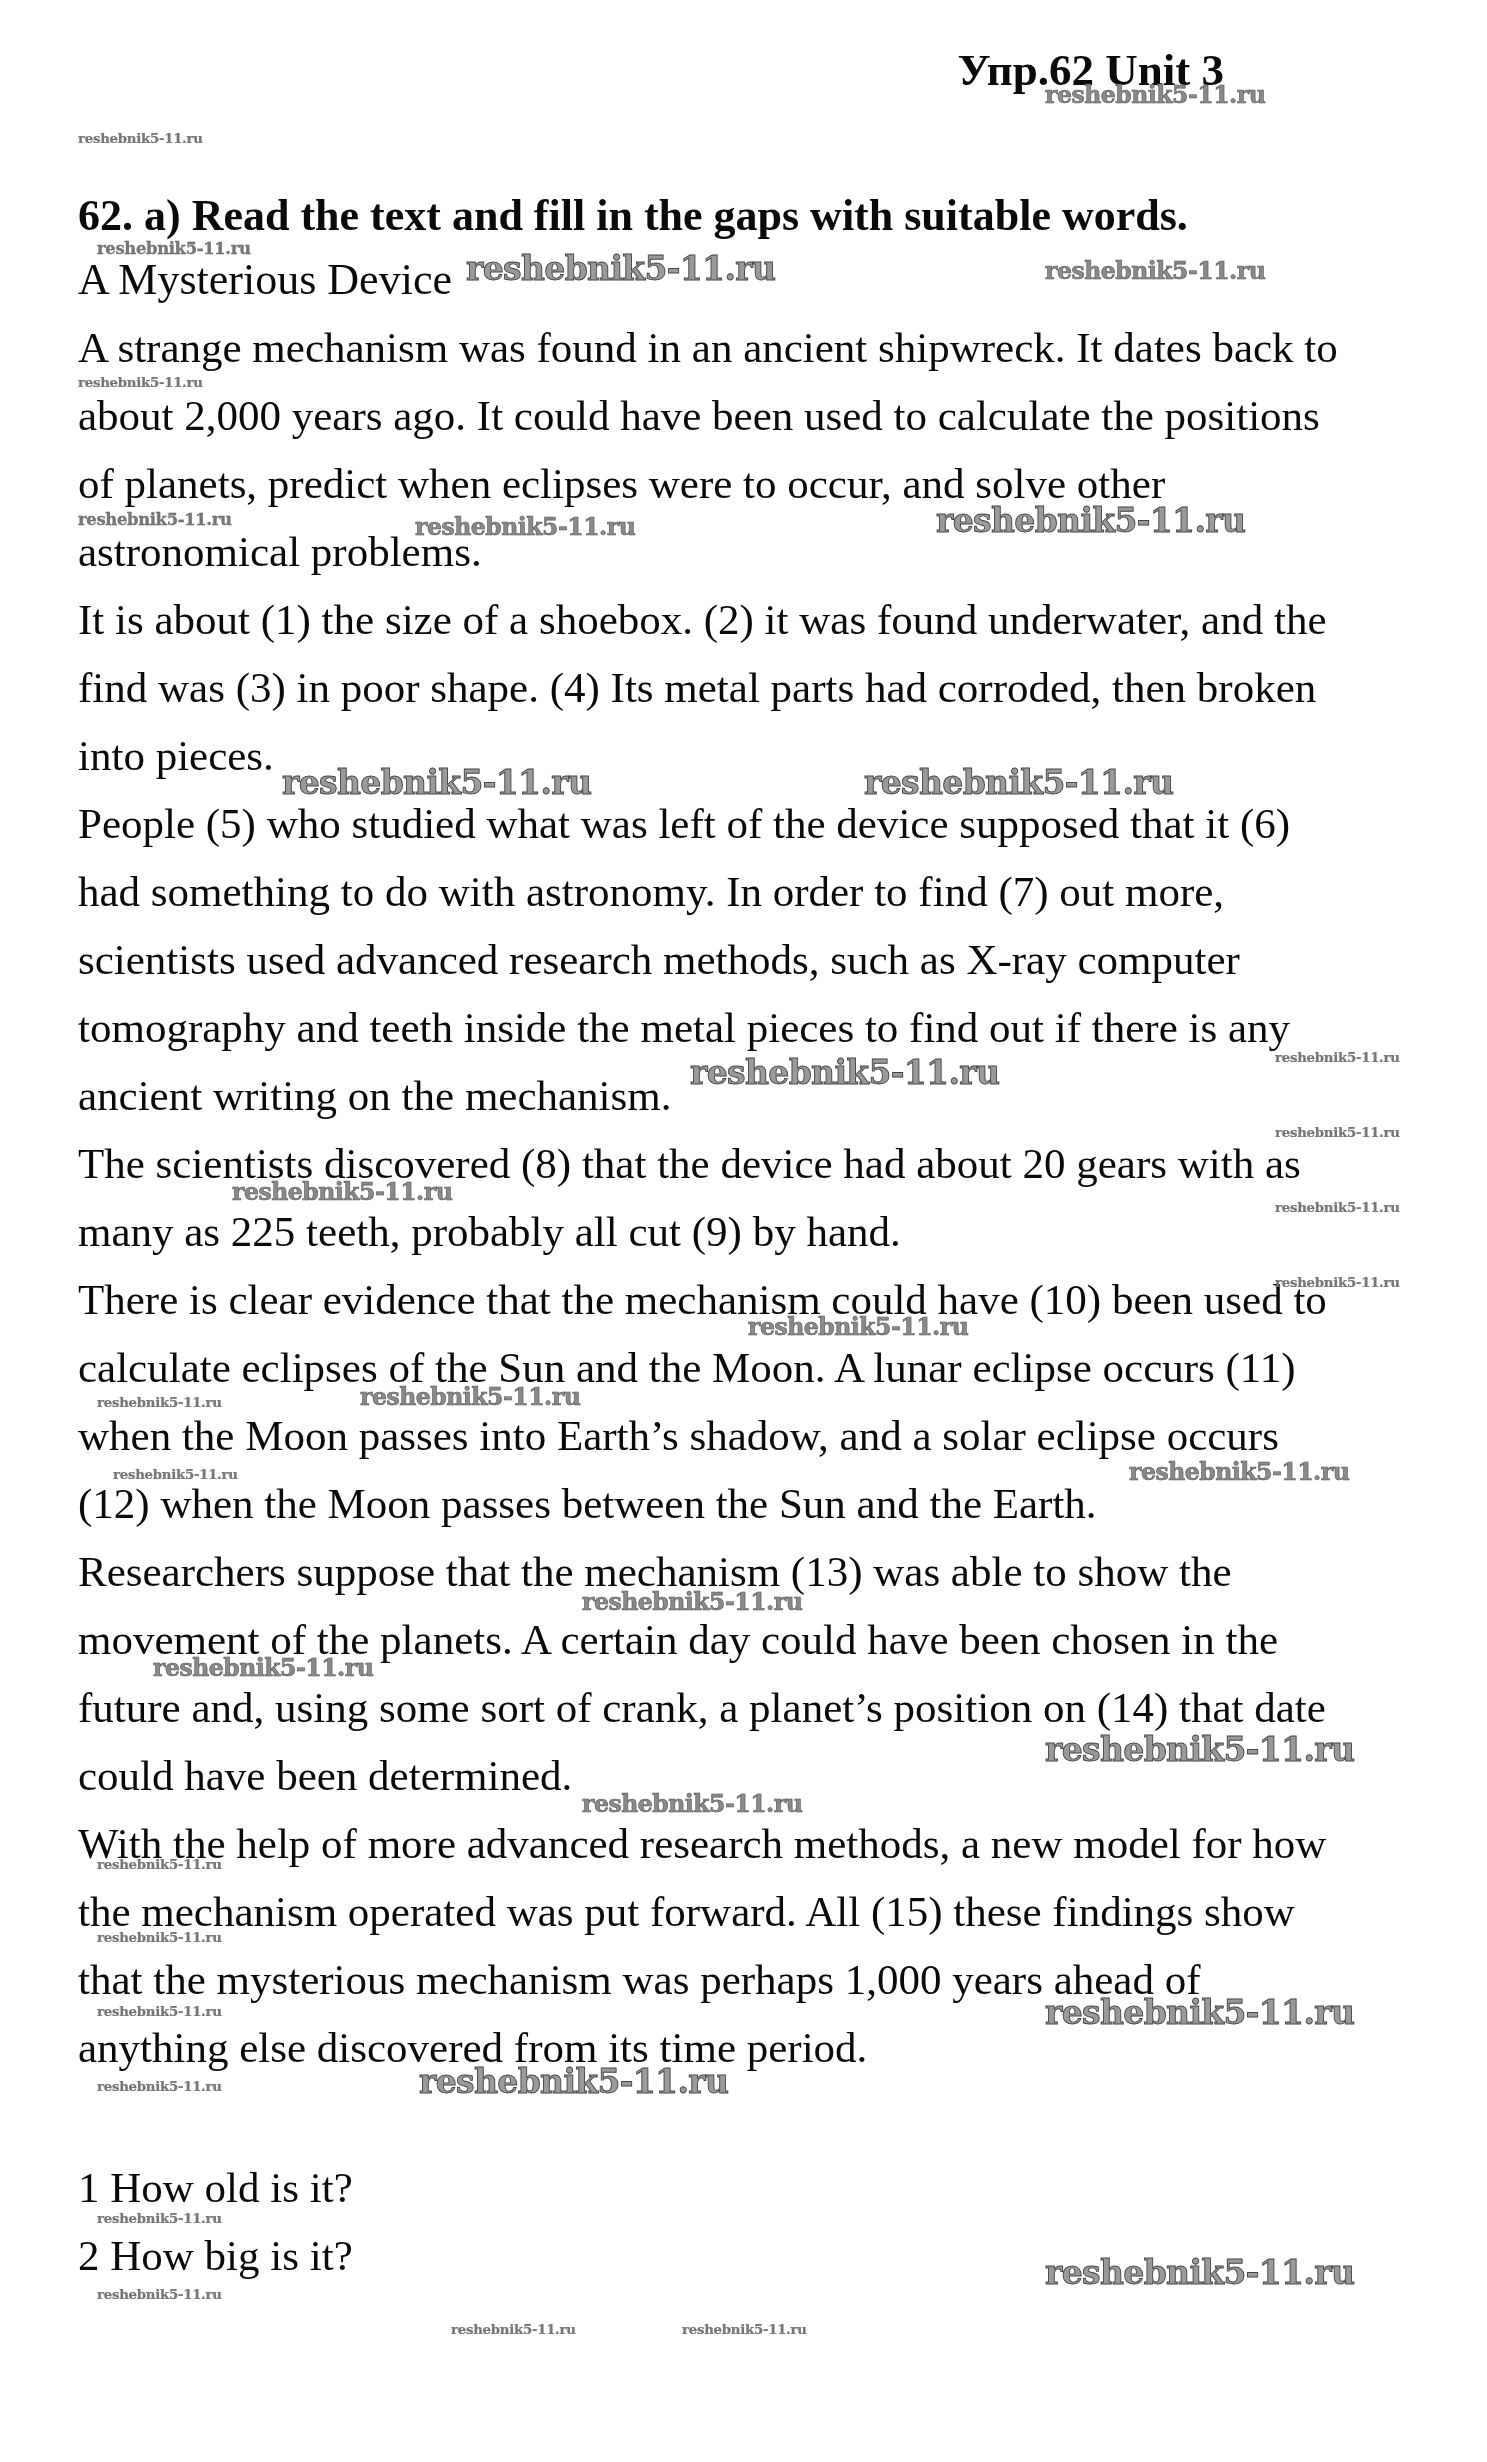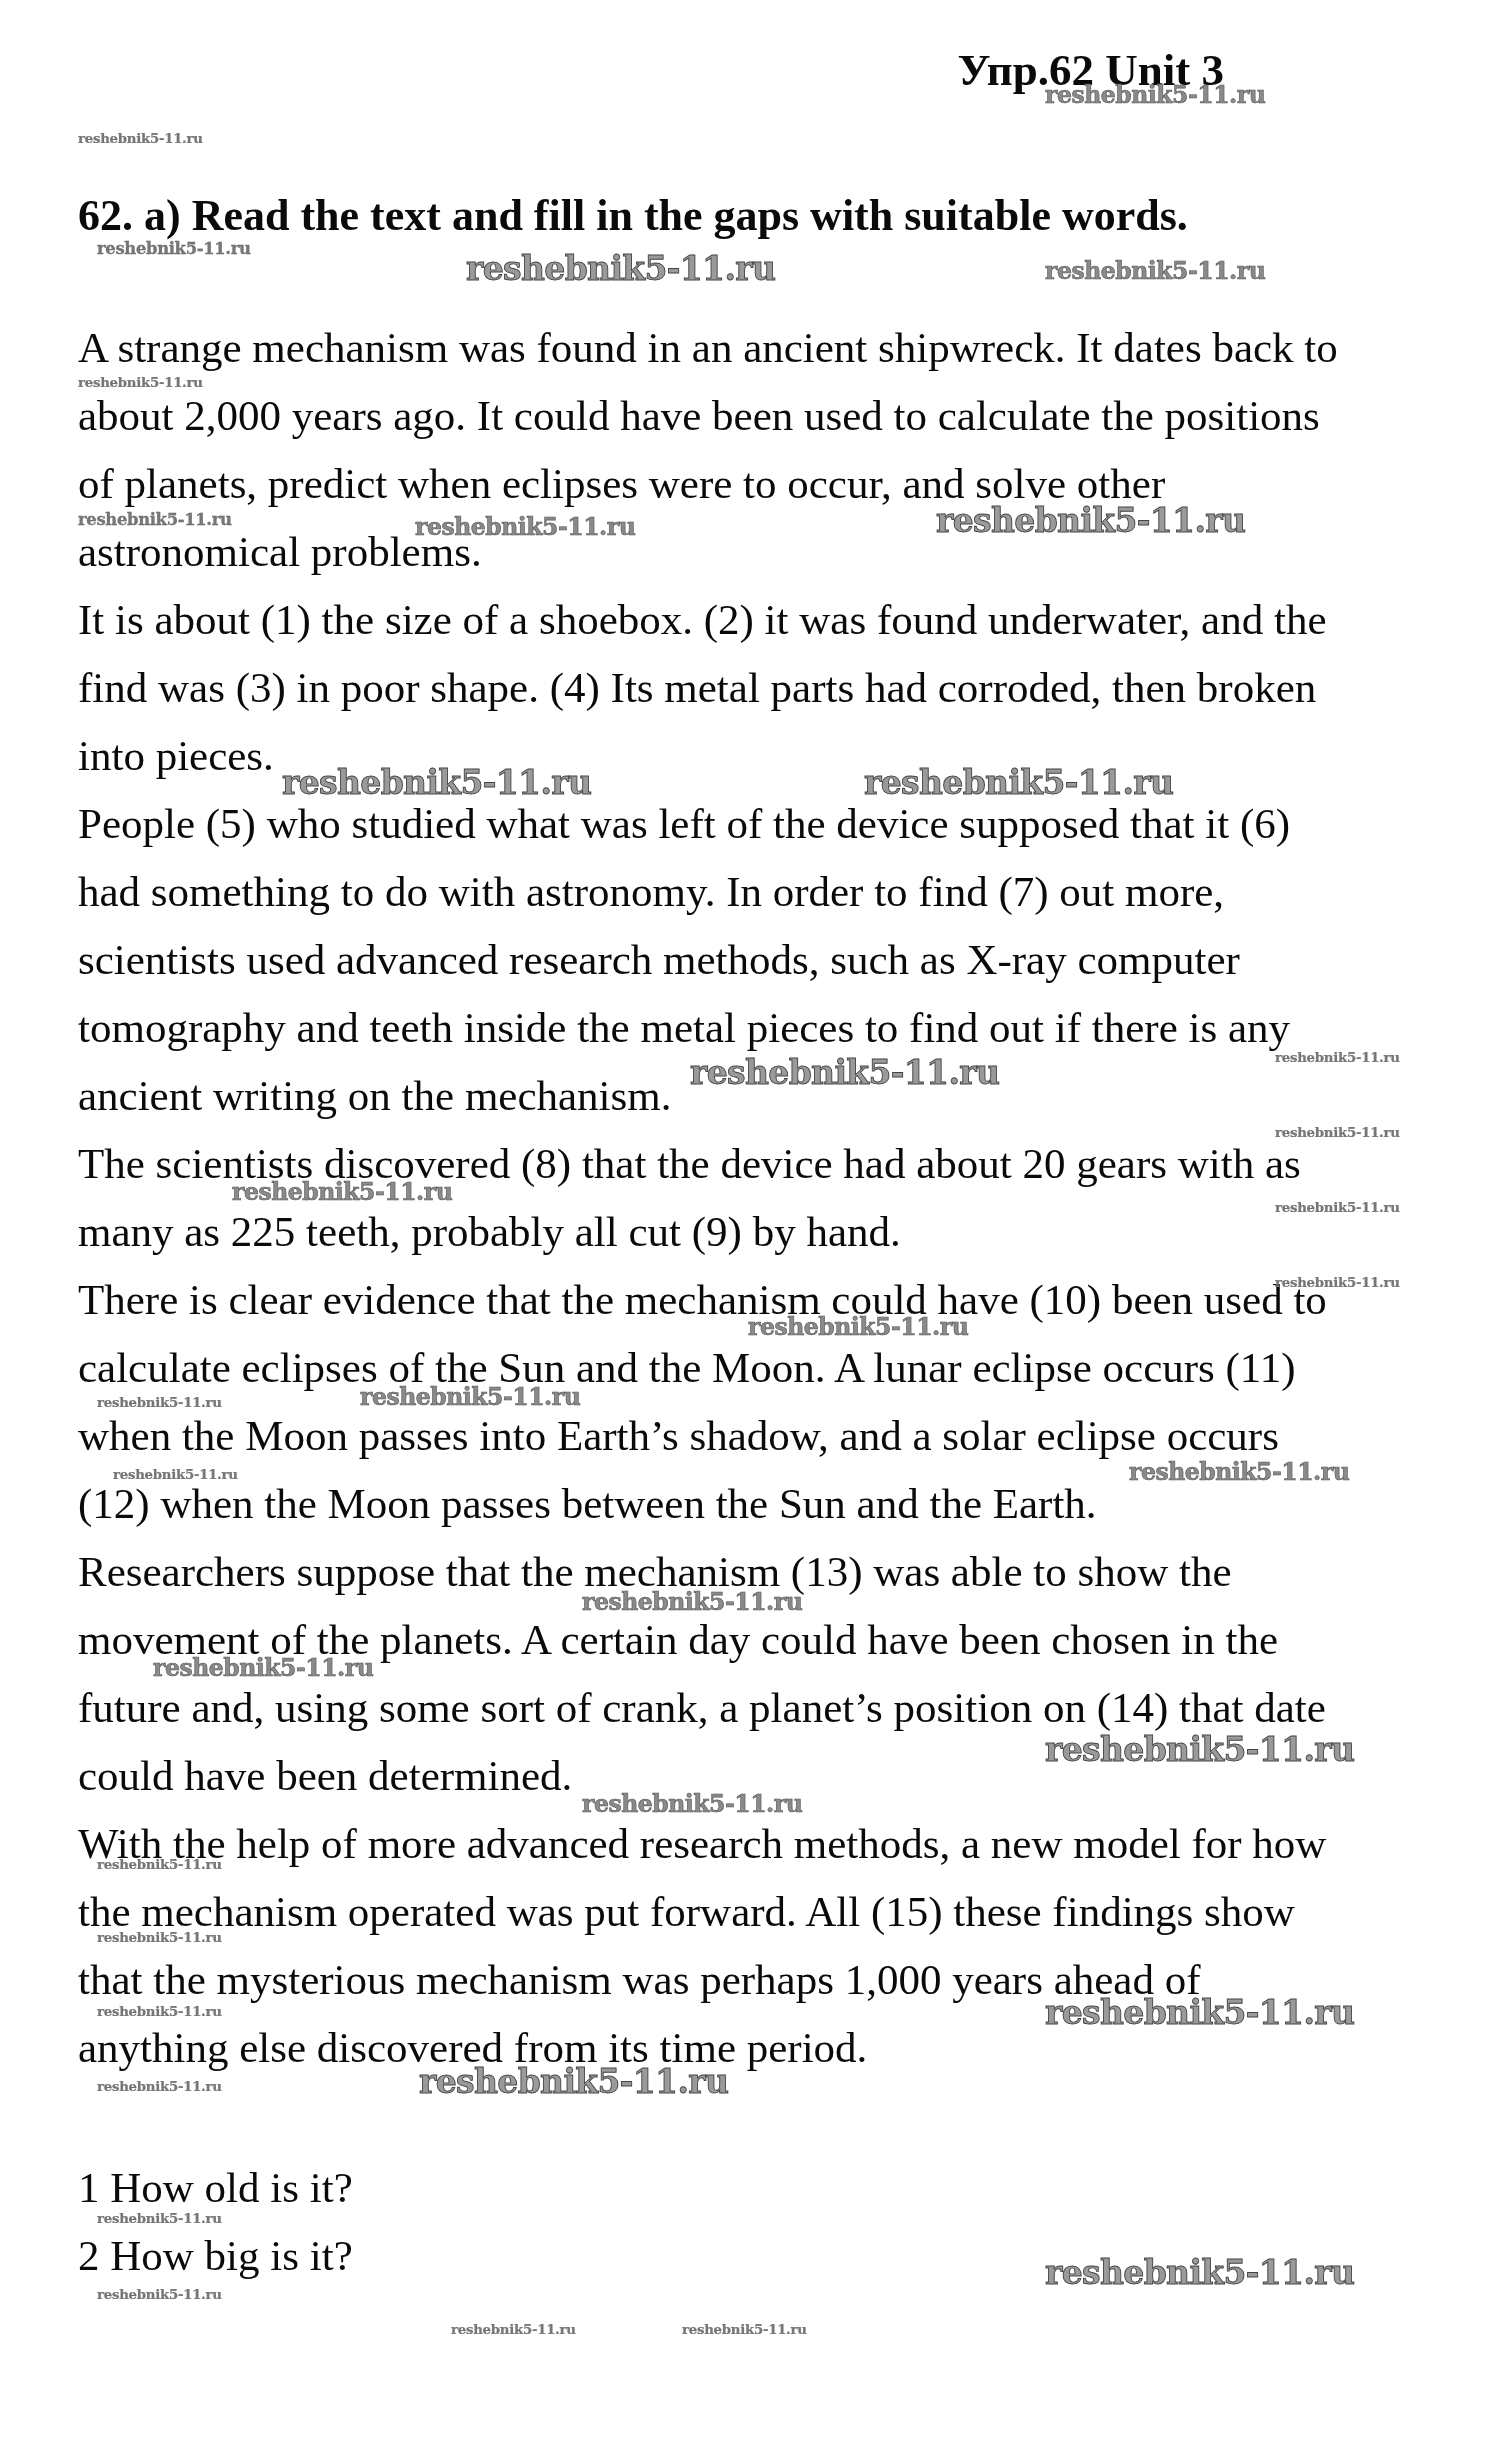--- a/index.html
+++ b/index.html
@@ -20,20 +20,21 @@
 </style>
 </head>
 <body>
 
 <div class="page">
 
   <div class="title serif">Упр.62 Unit 3</div>
 
   <div class="heading serif">62. a) Read the text and fill in the gaps with suitable words.</div>
 
+  <div class="subtitle serif">A Mysterious Device</div>
 
   <div class="body-block serif">
     <div class="line">A strange mechanism was found in an ancient shipwreck. It dates back to</div>
     <div class="line">about 2,000 years ago. It could have been used to calculate the positions</div>
     <div class="line">of planets, predict when eclipses were to occur, and solve other</div>
     <div class="line">astronomical problems.</div>
     <div class="line">It is about (1) the size of a shoebox. (2) it was found underwater, and the</div>
     <div class="line">find was (3) in poor shape. (4) Its metal parts had corroded, then broken</div>
     <div class="line">into pieces.</div>
     <div class="line">People (5) who studied what was left of the device supposed that it (6)</div>

